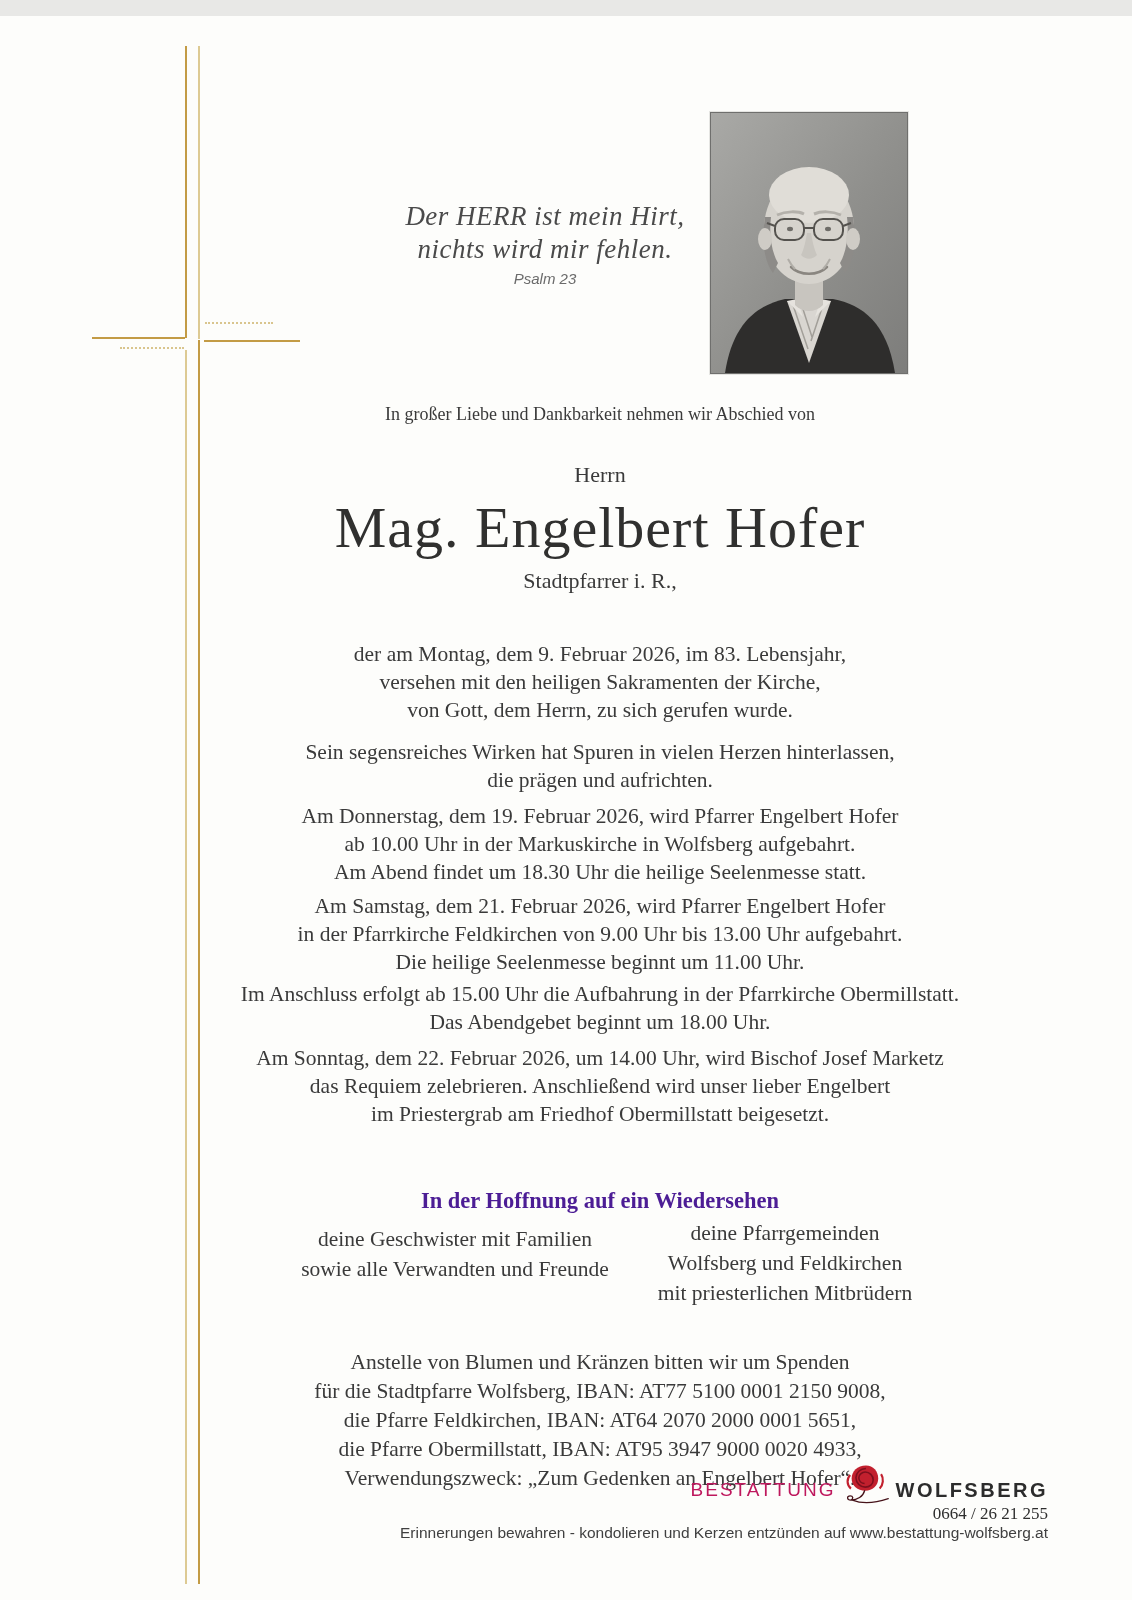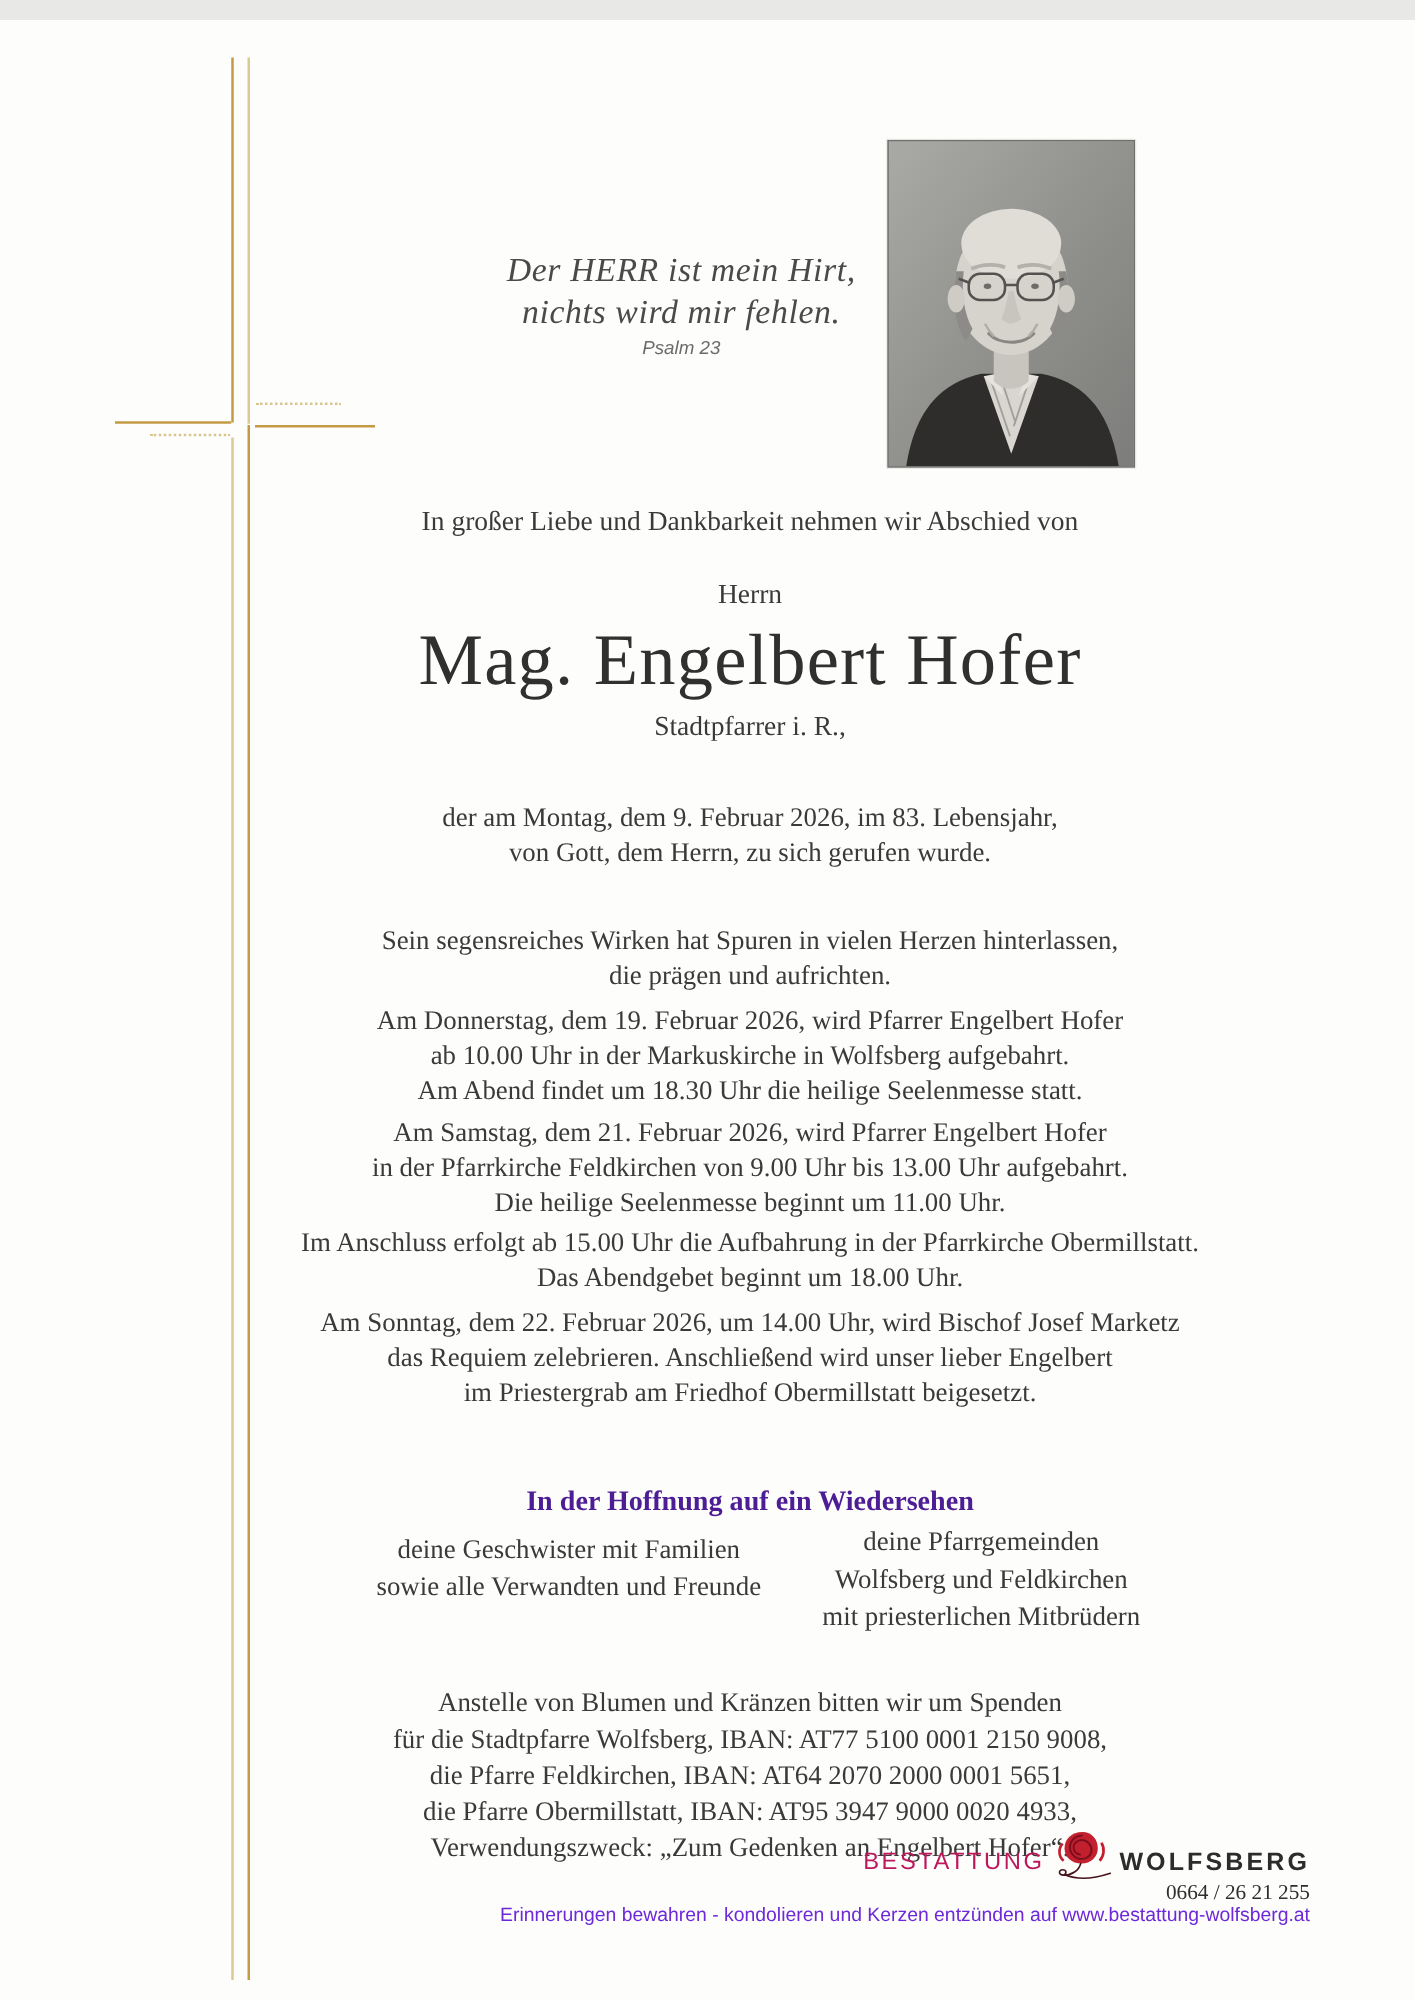--- a/index.html
+++ b/index.html
@@ -27,21 +27,21 @@
   .quote-src{
     left:330px;top:254px;width:430px;
     font-family:"Liberation Sans",sans-serif;
     font-style:italic;font-size:15px;color:#6b6b6b;
   }
   .photo-frame{
     left:710px;top:96px;width:196px;height:260px;
     border:1px solid #6f6f6d;background:#979795;
     box-shadow:0 0 0 1px #e5e5e2;
   }
-  .intro{left:150px;top:388px;width:900px;font-size:22px;}
+  .intro{left:150px;top:388px;width:900px;font-size:18px;}
   .salutation{left:150px;top:446px;width:900px;font-size:22px;}
   .deceased-name{left:150px;top:478px;width:900px;font-size:58px;color:#30302f;letter-spacing:1px;}
   .deceased-title{left:150px;top:552px;width:900px;font-size:22px;}
 
   .para{left:136px;width:928px;font-size:21.5px;line-height:28px;}
   .p0{top:624px;text-align:center;} .p1{top:722px;} .p2{top:786px;}
   .p3{top:876px;} .p4{top:964px;} .p5{top:1028px;}
 
   .farewell-heading{left:150px;top:1172px;width:900px;font-size:22.5px;font-weight:bold;color:#4c1d95;}
   .col-left{left:270px;top:1208px;width:370px;font-size:21.5px;line-height:30px;}
@@ -60,21 +60,21 @@
   .brand-name{font-size:20px;font-weight:bold;color:#2c2c2c;letter-spacing:2.5px;}
   .rose-wrap{width:46px;height:46px;margin-top:-10px;}
   .phone{
     right:84px;top:1488px;
     font-family:Liberation Serif, serif;
     font-size:17px;color:#2e2e2e;
   }
   .tagline{
     right:84px;top:1508px;
     font-family:"Liberation Sans",sans-serif;
-    font-size:15.5px;color:#6d28d9;
+    font-size:15.5px;color:#404040;
   }
 </style>
 </head>
 <body>
 
 <div class="page">
 
   <div class="abs v-line" style="left:185px;top:30px;height:292px;background:#c39b45;"></div>
   <div class="abs v-line" style="left:198px;top:30px;height:293px;background:#ddca93;"></div>
   <div class="abs v-line" style="left:185px;top:334px;height:1234px;background:#ddca93;"></div>
@@ -139,20 +139,21 @@
     </svg>
   </div>
 
   <div class="abs intro center">In großer Liebe und Dankbarkeit nehmen wir Abschied von</div>
   <div class="abs salutation center">Herrn</div>
   <div class="abs deceased-name center">Mag. Engelbert Hofer</div>
   <div class="abs deceased-title center">Stadtpfarrer i. R.,</div>
 
   <div class="abs para p0 center">
     <div>der am Montag, dem 9. Februar 2026, im 83. Lebensjahr,</div>
+    <div>versehen mit den heiligen Sakramenten der Kirche,</div>
     <div>von Gott, dem Herrn, zu sich gerufen wurde.</div>
   </div>
   <div class="abs para p1 center">
     <div>Sein segensreiches Wirken hat Spuren in vielen Herzen hinterlassen,</div>
     <div>die prägen und aufrichten.</div>
   </div>
   <div class="abs para p2 center">
     <div>Am Donnerstag, dem 19. Februar 2026, wird Pfarrer Engelbert Hofer</div>
     <div>ab 10.00 Uhr in der Markuskirche in Wolfsberg aufgebahrt.</div>
     <div>Am Abend findet um 18.30 Uhr die heilige Seelenmesse statt.</div>

